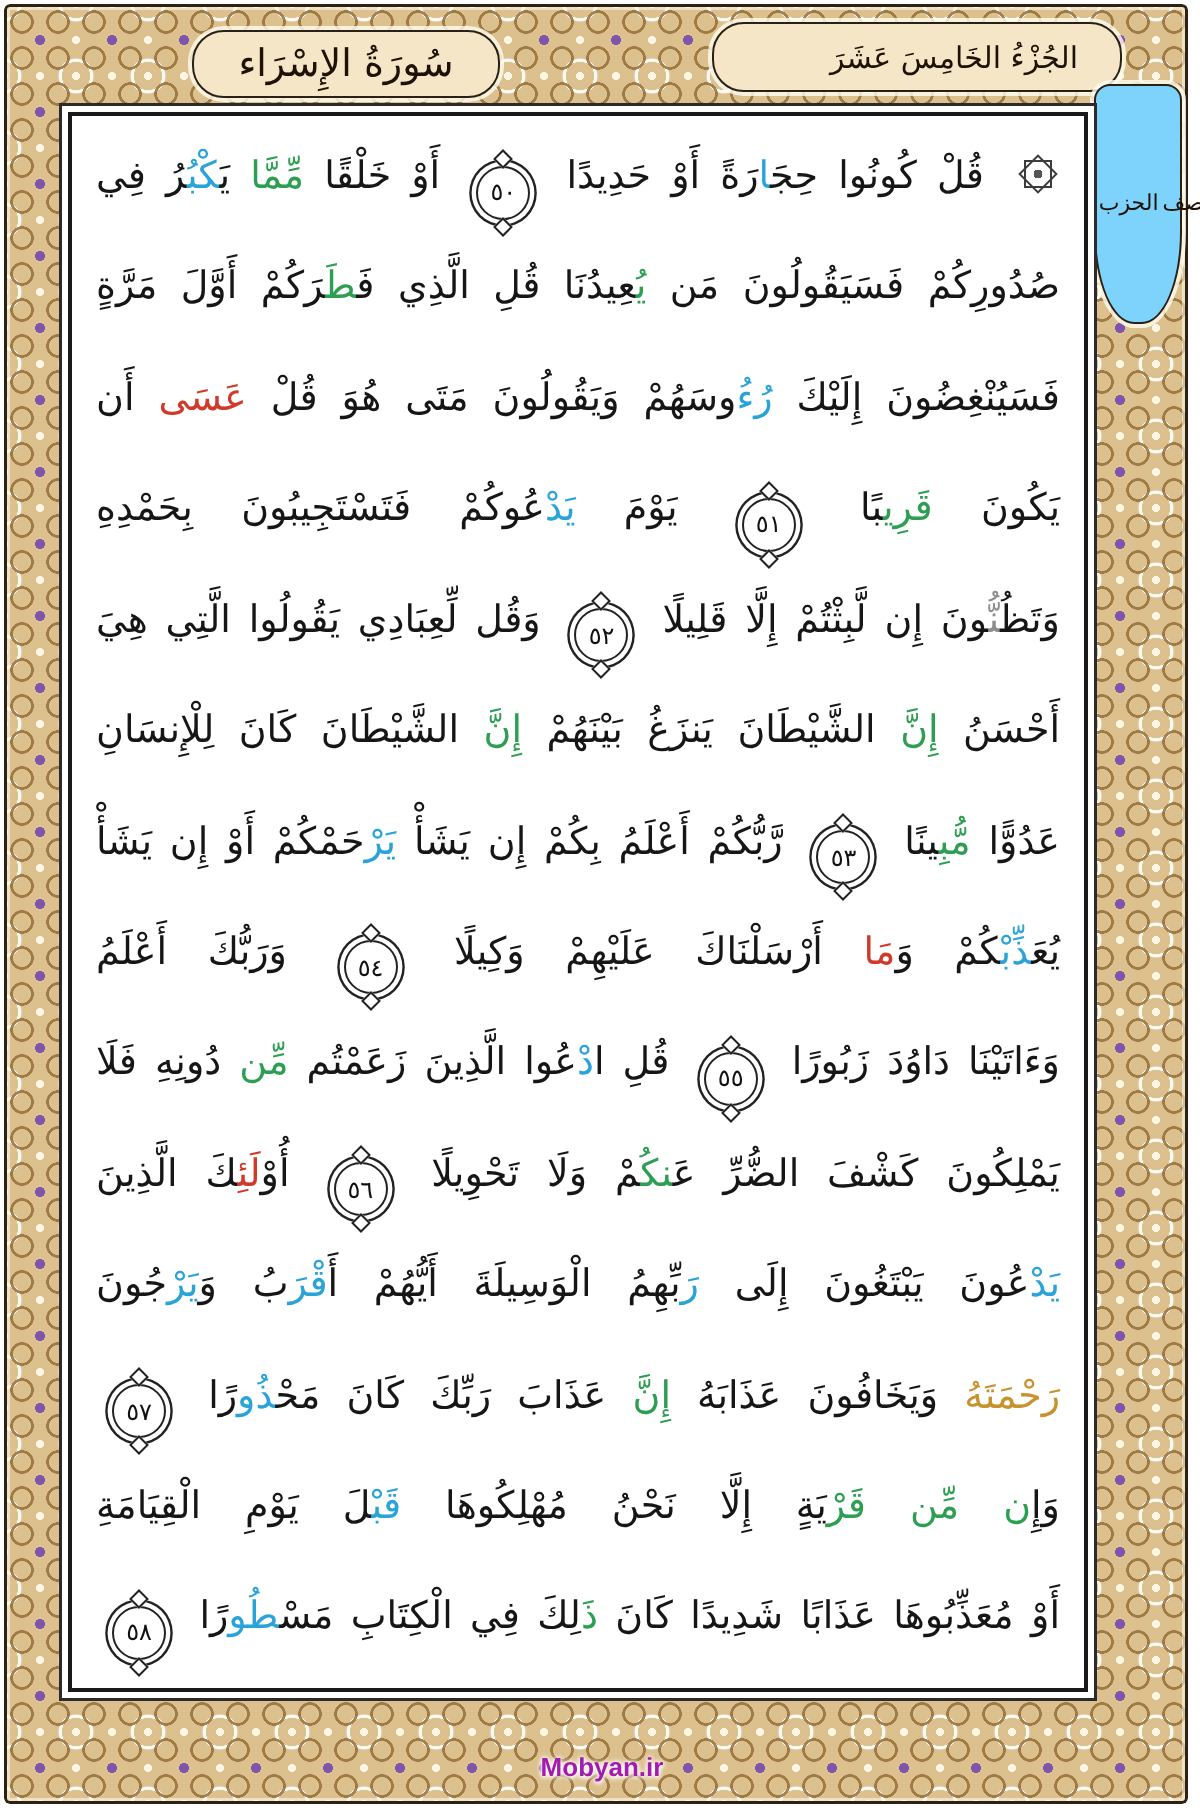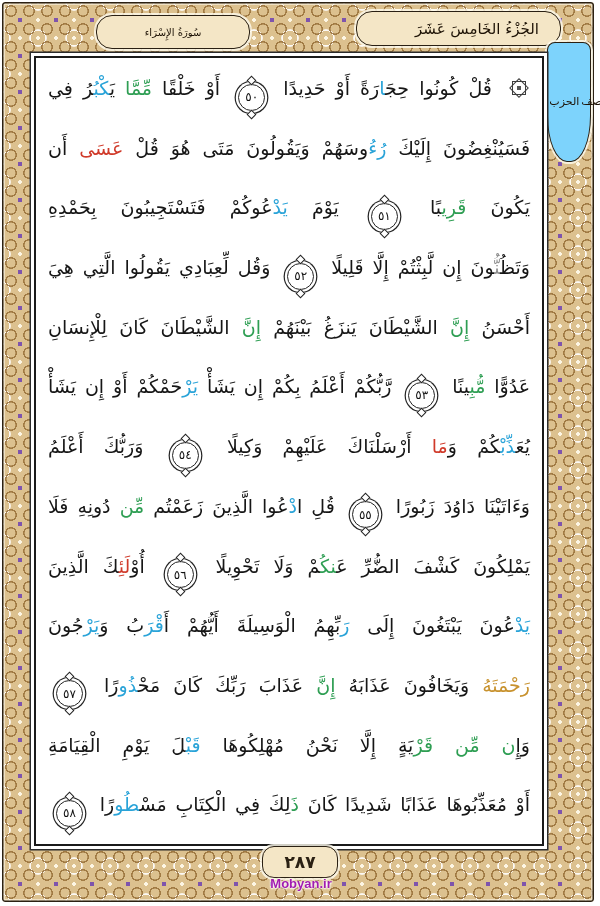--- a/index.html
+++ b/index.html
@@ -43,21 +43,21 @@
   .rub-star{display:inline-block;position:relative;width:22px;height:22px;
     vertical-align:-4px;margin-left:6px;
     background:radial-gradient(circle 2.2px at 50% 50%, #555 99%, transparent);}
   .rub-star::before,.rub-star::after{content:"";position:absolute;left:4px;top:4px;
     width:12px;height:12px;border:1.4px solid #3c3c3c;background:transparent;}
   .rub-star::after{transform:rotate(45deg);}
   
   .cartouche{position:absolute;background:#f4e6c6;border:1.5px solid #2a2013;
     border-radius:16px;display:flex;align-items:center;justify-content:center;
     box-shadow:0 0 0 2px rgba(255,252,240,.8);color:#1d1205;}
-  .cart-surah{left:96px;top:15px;width:152px;height:32px;font-size:10px;}
+  .cart-surah{left:96px;top:15px;width:152px;height:32px;font-size:19px;}
   .cart-juz{left:356px;top:11px;width:166px;height:33px;font-size:15px;padding-left:37px;}
   
   .hizb{position:absolute;right:9px;top:42px;width:42px;height:118px;
     background:#7dd3fc;border:1.5px solid #2a2013;
     border-radius:8px 8px 20px 20px / 8px 8px 46px 46px;
     box-shadow:0 0 0 2px rgba(255,252,240,.8);
     display:flex;flex-direction:row;align-items:center;justify-content:center;
     gap:2px;color:#1d1205;font-size:11px;line-height:1.25;text-align:center;}
   .hizb .hz-num{font-size:12px;font-weight:bold;}
   
@@ -89,20 +89,21 @@
     <span>نصف</span>
     <span>الحزب</span>
     <span class="hz-num">٢٩</span>
   </div>
 
   <div class="text-frame">
     <div class="lines">
         <div class="line"><span class="rub-star"></span><span class="seg k"> قُلْ كُونُوا حِجَ</span><span class="seg b">ا</span><span class="seg k">رَةً أَوْ حَدِيدًا </span><span class="verse-marker">
             <span class="vnum">٥٠</span>
           </span><span class="seg k"> أَوْ خَلْقًا </span><span class="seg g">مِّمَّا</span><span class="seg k"> يَ</span><span class="seg b">كْبُ</span><span class="seg k">رُ فِي</span></div>
+        <div class="line"><span class="seg k">صُدُورِكُمْ فَسَيَقُولُونَ مَن </span><span class="seg g">يُ</span><span class="seg k">عِيدُنَا قُلِ الَّذِي فَ</span><span class="seg g">طَ</span><span class="seg k">رَكُمْ أَوَّلَ مَرَّةٍ</span></div>
         <div class="line"><span class="seg k">فَسَيُنْغِضُونَ إِلَيْكَ </span><span class="seg b">رُءُ</span><span class="seg k">وسَهُمْ وَيَقُولُونَ مَتَى هُوَ قُلْ </span><span class="seg r">عَسَى</span><span class="seg k"> أَن</span></div>
         <div class="line"><span class="seg k">يَكُونَ </span><span class="seg g">قَرِي</span><span class="seg k">بًا </span><span class="verse-marker">
             <span class="vnum">٥١</span>
           </span><span class="seg k"> يَوْمَ </span><span class="seg b">يَدْ</span><span class="seg k">عُوكُمْ فَتَسْتَجِيبُونَ بِحَمْدِهِ</span></div>
         <div class="line"><span class="seg k">وَتَظُ</span><span class="seg y">نُّ</span><span class="seg k">ونَ إِن لَّبِثْتُمْ إِلَّا قَلِيلًا </span><span class="verse-marker">
             <span class="vnum">٥٢</span>
           </span><span class="seg k"> وَقُل لِّعِبَادِي يَقُولُوا الَّتِي هِيَ</span></div>
         <div class="line"><span class="seg k">أَحْسَنُ </span><span class="seg g">إِنَّ</span><span class="seg k"> الشَّيْطَانَ يَنزَغُ بَيْنَهُمْ </span><span class="seg g">إِنَّ</span><span class="seg k"> الشَّيْطَانَ كَانَ لِلْإِنسَانِ</span></div>
         <div class="line"><span class="seg k">عَدُوًّا </span><span class="seg g">مُّبِ</span><span class="seg k">ينًا </span><span class="verse-marker">
             <span class="vnum">٥٣</span>
@@ -120,18 +121,15 @@
         <div class="line"><span class="seg o">رَحْمَتَهُ</span><span class="seg k"> وَيَخَافُونَ عَذَابَهُ </span><span class="seg g">إِنَّ</span><span class="seg k"> عَذَابَ رَبِّكَ كَانَ مَحْ</span><span class="seg b">ذُو</span><span class="seg k">رًا </span><span class="verse-marker">
             <span class="vnum">٥٧</span>
           </span></div>
         <div class="line"><span class="seg k">وَإِ</span><span class="seg g">ن مِّن</span><span class="seg k"> </span><span class="seg g">قَرْ</span><span class="seg k">يَةٍ إِلَّا نَحْنُ مُهْلِكُوهَا </span><span class="seg b">قَبْ</span><span class="seg k">لَ يَوْمِ الْقِيَامَةِ</span></div>
         <div class="line"><span class="seg k">أَوْ مُعَذِّبُوهَا عَذَابًا شَدِيدًا كَانَ </span><span class="seg g">ذَ</span><span class="seg k">لِكَ فِي الْكِتَابِ مَسْ</span><span class="seg b">طُو</span><span class="seg k">رًا </span><span class="verse-marker">
             <span class="vnum">٥٨</span>
           </span></div>
       </div>
   </div>
 
-  <div class="pagenum">
-    <span>٢٨٧</span>
-  </div>
   <div class="watermark">Mobyan.ir</div>
 
 </div>
 
 </body></html>

